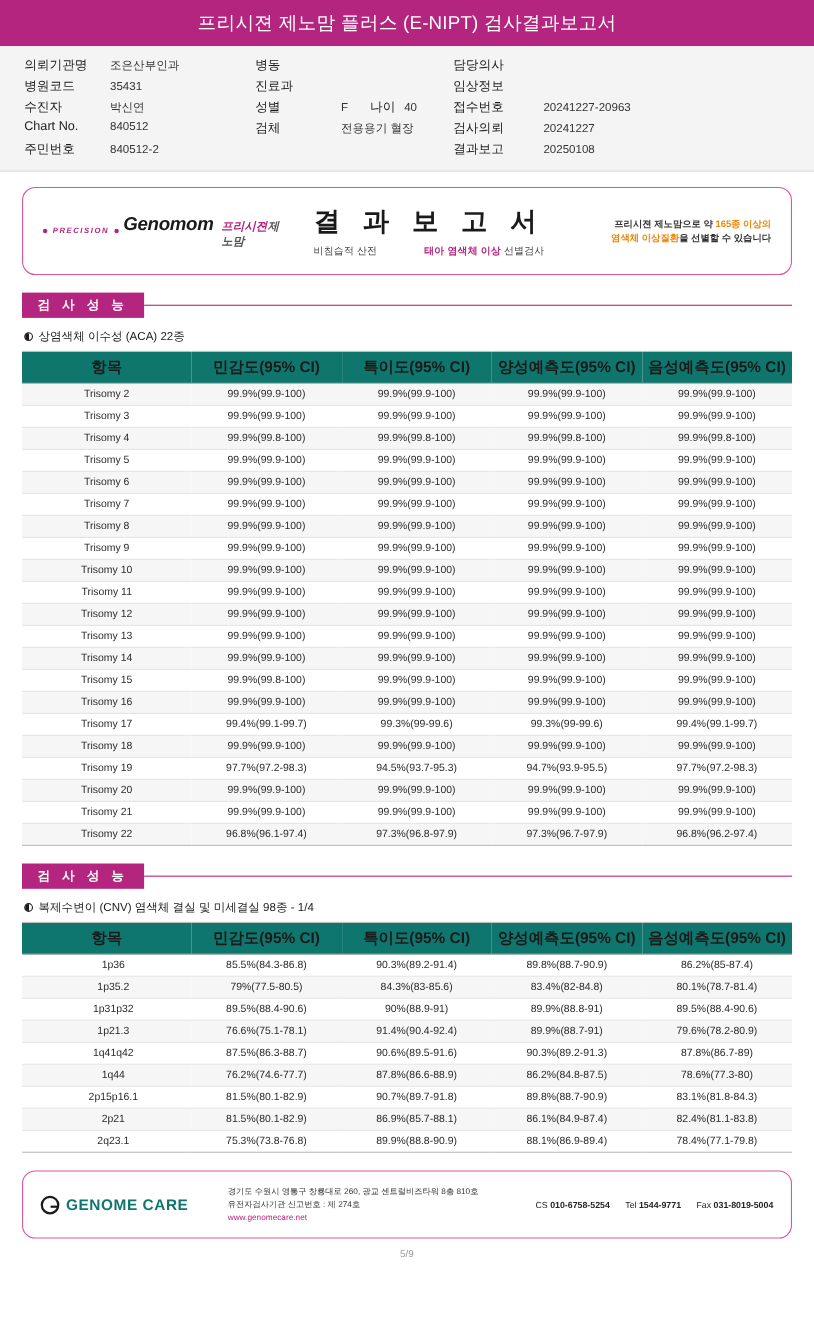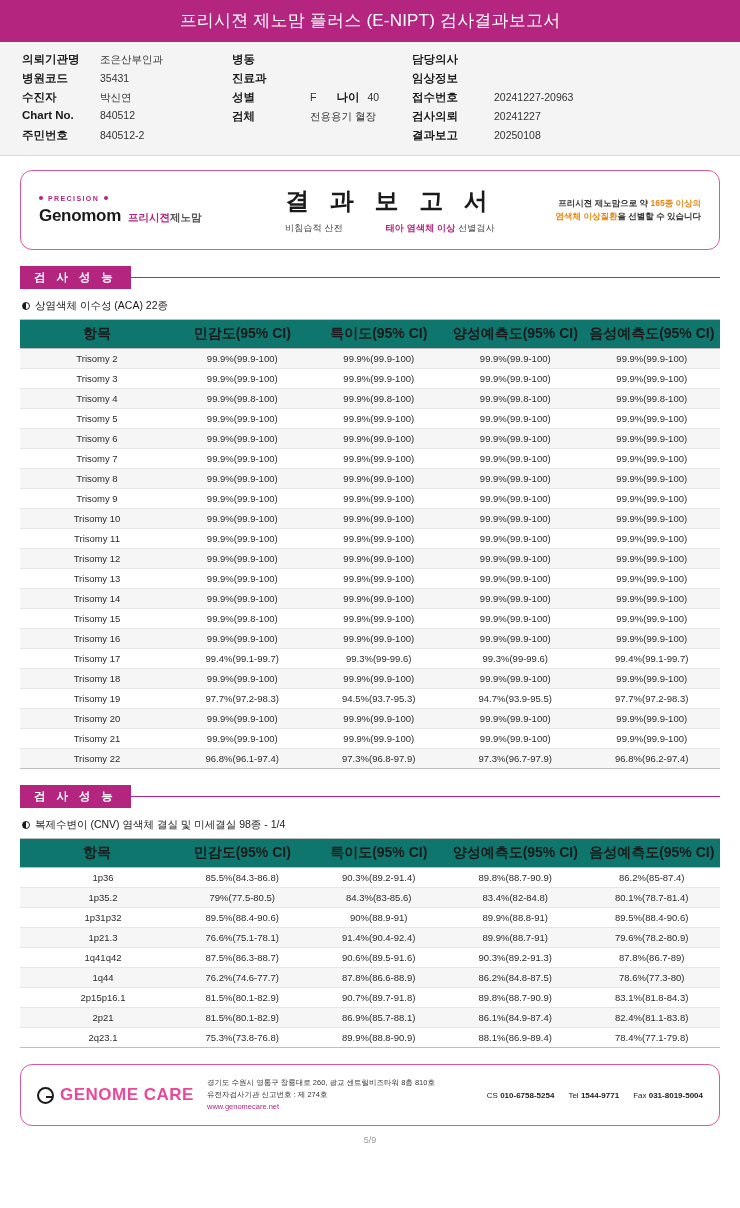--- a/index.html
+++ b/index.html
@@ -31,40 +31,40 @@
     padding: 10px 22px 12px 22px;
     display: flex;
     font-size: 11px;
   }
   .pcol { display: flex; flex-direction: column; gap: 4px; }
   .pcol.c1 { width: 210px; }
   .pcol.c2 { width: 180px; }
   .pcol.c3 { width: 260px; }
   .prow { display: flex; align-items: baseline; min-height: 15px; }
   .plabel {
-    font-weight: bold;
+    font-weight: normal;
     font-size: 11.5px;
     color: #1a1a1a;
     width: 78px;
     flex: none;
   }
   .plabel.wide { width: 82px; }
   .pval { font-size: 10.5px; color: #333; }
 
   
   .report-card {
     margin: 14px 20px 0 20px;
     border: 1.6px solid #d9579f;
     border-radius: 12px;
     padding: 14px 18px;
     display: flex;
     align-items: center;
     justify-content: space-between;
   }
-  .brand { display: flex; flex-direction: column; gap: 4px; width: 215px; }
+  .brand { display: flex; flex-direction: row; gap: 4px; width: 215px; font-style: italic; }
   .brand-top {
     display: flex; align-items: center; gap: 5px;
     font-size: 7px; font-weight: bold; color: #b4257f; letter-spacing: 1.4px;
   }
   .dot { width:4px; height:4px; border-radius:50%; background:#b4257f; display:inline-block; }
   .brand-main { display:flex; align-items:baseline; gap:7px; }
   .brand-name { font-size: 17px; font-weight: bold; color: #1a1a1a; letter-spacing:-.3px;}
   .brand-kr { font-size: 10.5px; font-weight: bold; color:#b4257f; }
   .brand-kr .grey { color:#555; }
 
@@ -138,21 +138,21 @@
   }
   .gc-logo { display:flex; align-items:center; gap:6px; width:170px; }
   .gc-mark {
     width: 17px; height: 17px; border-radius:50%;
     border: 2px solid #1a1a1a; position:relative;
   }
   .gc-mark::after{
     content:""; position:absolute; width:7px; height:2px; background:#1a1a1a;
     right:-1px; top:7px;
   }
-  .gc-text { font-size: 17px; font-weight:bold; letter-spacing:.5px; color:#ec4899; }
+  .gc-text { font-size: 14px; font-weight:bold; letter-spacing:.5px; color:#0f766e; }
   .gc-addr { flex:1; font-size: 7.5px; line-height:1.6; color:#333; }
   .gc-addr .url { color:#b4257f; }
   .gc-contact { font-size:8px; color:#222; display:flex; gap:14px; white-space:nowrap; }
   .gc-contact b { font-weight:bold; }
 
   .page-num {
     text-align:center; font-size: 9px; color:#9a9a9a; margin: 9px 0 12px 0;
   }
 </style>
 </head>

